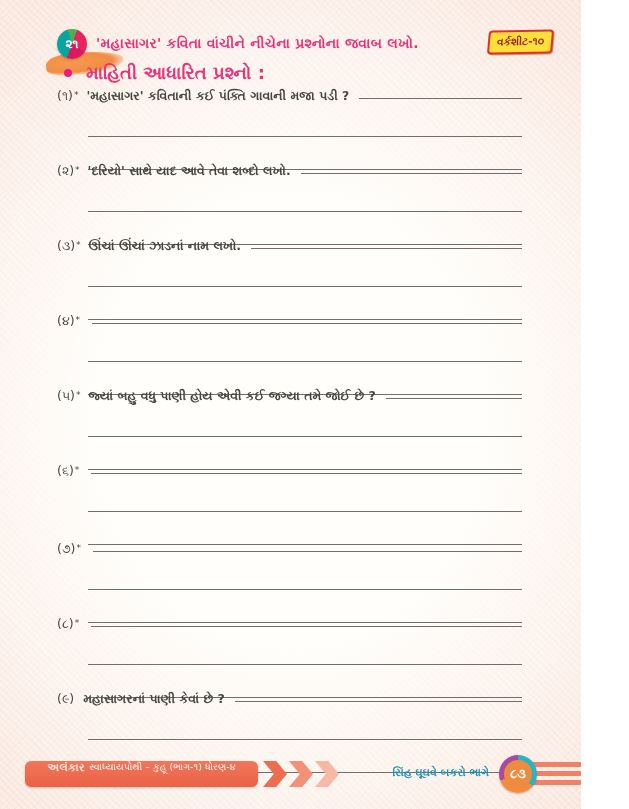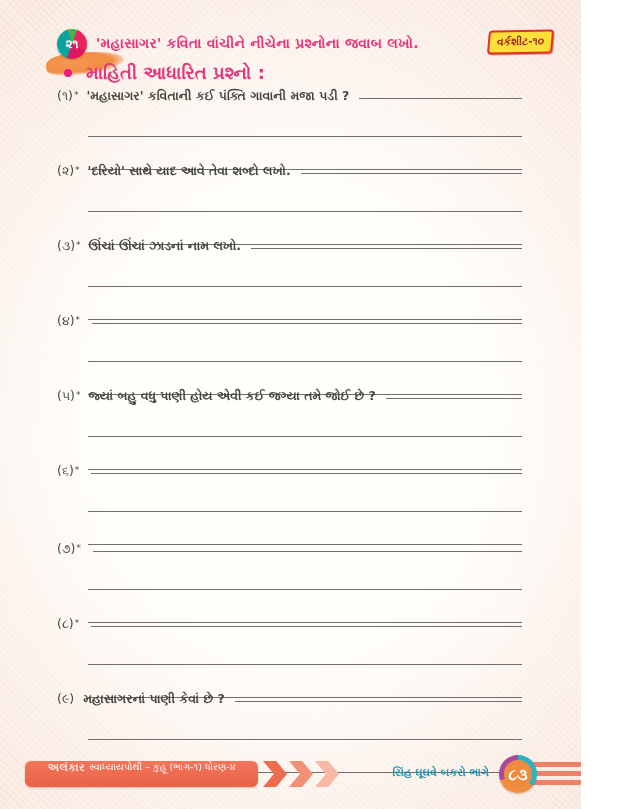--- a/index.html
+++ b/index.html
@@ -75,21 +75,21 @@
     color:#2193b0; font-size:11px; font-weight:bold; white-space:nowrap;
   }
   .page-circle {
     position:absolute; right:44px; top:0; width:38px; height:38px; border-radius:50%;
     background:conic-gradient(from 0deg, #2ab3c0 0 130deg, #f28c3e 130deg 250deg, #a84b9e 250deg 360deg);
     display:flex; align-items:center; justify-content:center;
     box-shadow:0 1px 2px rgba(100,60,40,0.35);
   }
   .page-circle .inner {
     width:28px; height:28px; border-radius:50%; background:#ef8b3f;
-    color:#fff; font-size:16px; font-weight:bold;
+    color:#fff; font-size:13px; font-weight:bold;
     display:flex; align-items:center; justify-content:center;
   }
 </style>
 </head>
 <body>
 
 <div class="page">
 
   <div class="header">
     <div class="splash"></div>

